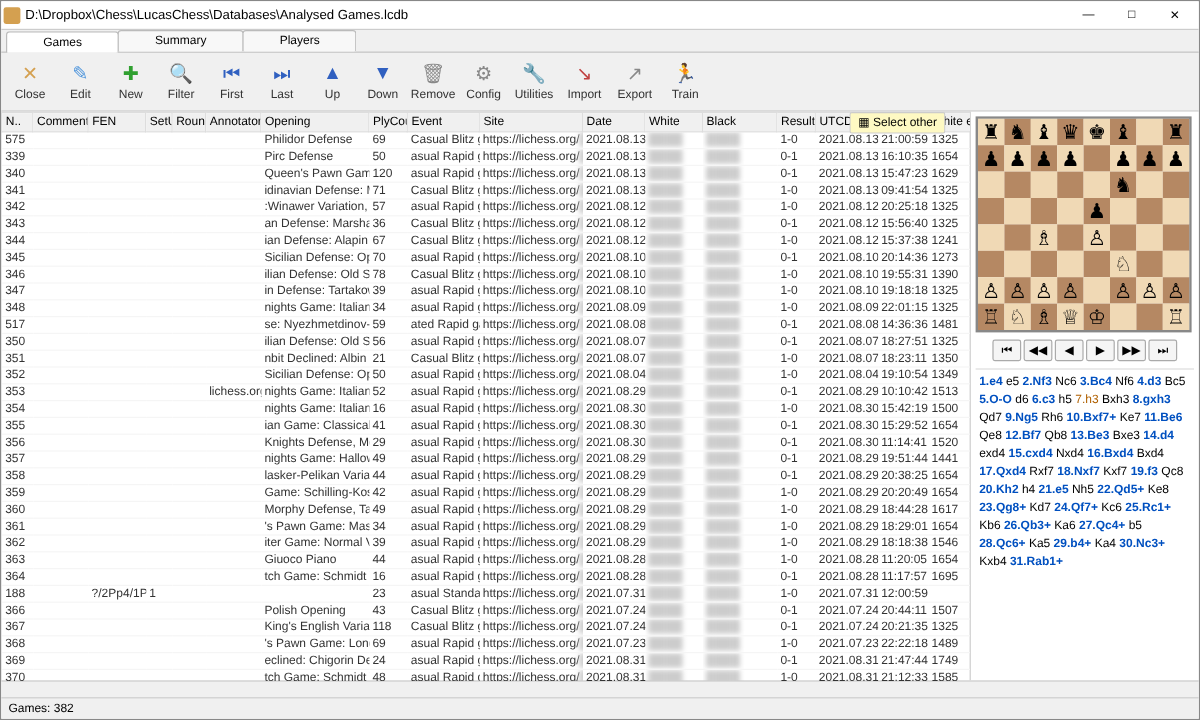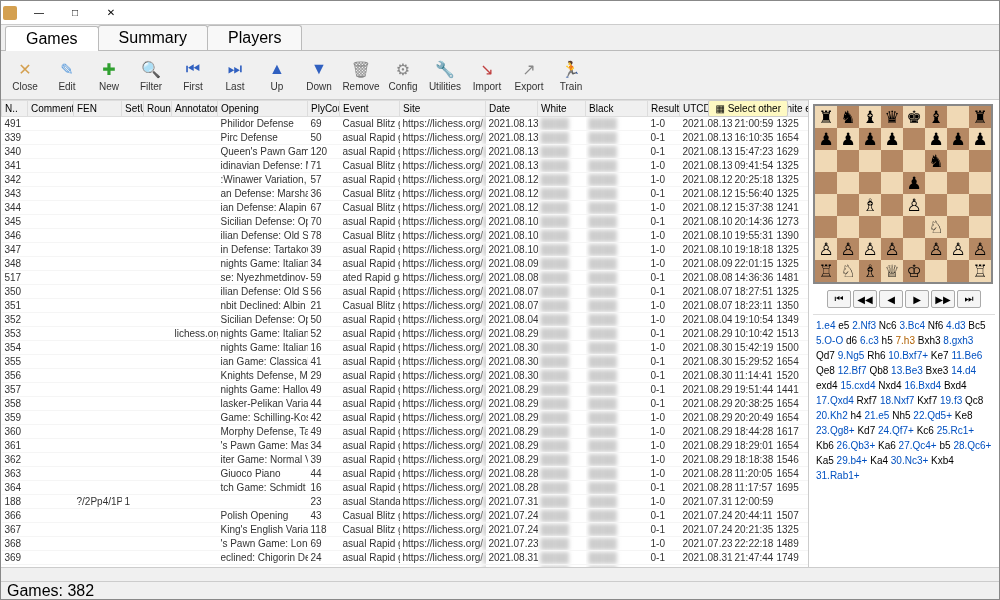--- a/index.html
+++ b/index.html
@@ -7,48 +7,49 @@
 .titlebar{height:24px;background:#fff;display:flex;align-items:center;padding:0 2px;border-bottom:1px solid #ccc}
 .titlebar .icon{width:14px;height:14px;background:#d4a050;border-radius:2px;margin-right:4px}
 .titlebar .title{flex:1;font-size:11px}
 .winbtns{display:flex}
 .winbtn{width:36px;height:20px;display:flex;align-items:center;justify-content:center;cursor:pointer}
 .toolbar{background:#f0f0f0;padding:2px 4px;display:flex;gap:2px;align-items:center;border-bottom:1px solid #ccc}
 .tbtn{display:flex;flex-direction:column;align-items:center;justify-content:center;width:40px;height:44px;cursor:pointer;padding:2px;border-radius:2px}
 .tbtn .ic{width:22px;height:22px;display:flex;align-items:center;justify-content:center;font-size:16px}
 .tbtn .lbl{font-size:10px;margin-top:1px;color:#333}
 .tabs{display:flex;background:#f0f0f0;border-bottom:1px solid #bbb;padding-left:4px}
-.tab{padding:3px 20px;border:1px solid #bbb;border-bottom:none;background:#f8f8f8;margin-right:-1px;cursor:pointer;font-size:16px;border-radius:3px 3px 0 0}
+.tab{padding:3px 30px;border:1px solid #bbb;border-bottom:none;background:#f8f8f8;margin-right:-1px;cursor:pointer;font-size:10px;border-radius:3px 3px 0 0}
 .tab.active{background:#fff;position:relative;top:1px}
 .main{display:flex;flex:1;overflow:hidden}
 .grid-wrap{flex:1;overflow:auto;border-right:1px solid #ccc;position:relative}
 .select-other{position:absolute;top:0;right:20px;padding:2px 6px;background:#fef9c3;border:1px solid #ccc;font-size:10px;cursor:pointer;z-index:2;border-radius:2px}
 table{border-collapse:collapse;width:100%;font-size:10px;table-layout:fixed}
 th{background:#f0f0f0;border:1px solid #ddd;padding:2px 3px;text-align:left;font-weight:normal;position:sticky;top:0;height:16px;overflow:hidden;white-space:nowrap}
 td{border-bottom:1px solid #f5f5f5;padding:1px 3px;white-space:nowrap;overflow:hidden;height:14px;color:#333}
 .blur{color:#ccc;filter:blur(2px)}
 .hscroll{height:14px;background:#f0f0f0;border-top:1px solid #ccc}
-.status{height:18px;background:#f0f0f0;border-top:1px solid #ccc;padding:2px 6px;font-size:16px;display:flex;align-items:center}
+.status{height:18px;background:#f0f0f0;border-top:1px solid #ccc;padding:2px 6px;font-size:10px;display:flex;align-items:center}
 .side{width:190px;display:flex;flex-direction:column;background:#fff;padding:4px;gap:4px}
 .board{width:180px;height:180px;border:2px solid #888;display:grid;grid-template-columns:repeat(8,1fr);grid-template-rows:repeat(8,1fr);position:relative;background:#fff}
 .sq{display:flex;align-items:center;justify-content:center;font-size:17px;line-height:1}
 .sq.d{background:#b58863}
 .sq.l{background:#f0d9b5}
 .nav{display:flex;gap:2px;justify-content:center;padding:2px}
 .nav button{width:24px;height:18px;font-size:10px;border:1px solid #aaa;background:#f5f5f5;cursor:pointer;border-radius:2px}
 .opening{font-size:10px;font-weight:bold;padding:2px 3px}
 .moves{flex:1;padding:3px;font-size:10px;line-height:1.5;overflow:auto;border-top:1px solid #ddd}
-.moves .n{color:#0050c0;font-weight:normal}
+.moves .n{color:#0050c0;font-weight:bold}
 .moves .b{color:#b06000}
 </style>
 </head>
 <body>
 
 <div class="titlebar">
   <div class="icon"></div>
+  <div class="title">D:\Dropbox\Chess\LucasChess\Databases\Analysed Games.lcdb</div>
   <div class="winbtns">
     <div class="winbtn">—</div>
     <div class="winbtn">□</div>
     <div class="winbtn close">✕</div>
   </div>
 </div>
 
 <div class="tabs" id="tabs">
     <div class="tab active">Games</div>
     <div class="tab">Summary</div>
@@ -153,21 +154,21 @@
             <th>White</th>
             <th>Black</th>
             <th>Result</th>
             <th>UTCDate</th>
             <th>UTCTime</th>
             <th>White elo</th>
           </tr>
         </thead>
         <tbody>
           <tr>
-            <td>491</td>
+            <td>575</td>
             <td></td>
             <td></td>
             <td></td>
             <td></td>
             <td></td>
             <td>Philidor Defense</td>
             <td>69</td>
             <td>Casual Blitz game</td>
             <td>https://lichess.org/<span class="blur">██</span></td>
             <td>2021.08.13</td>

